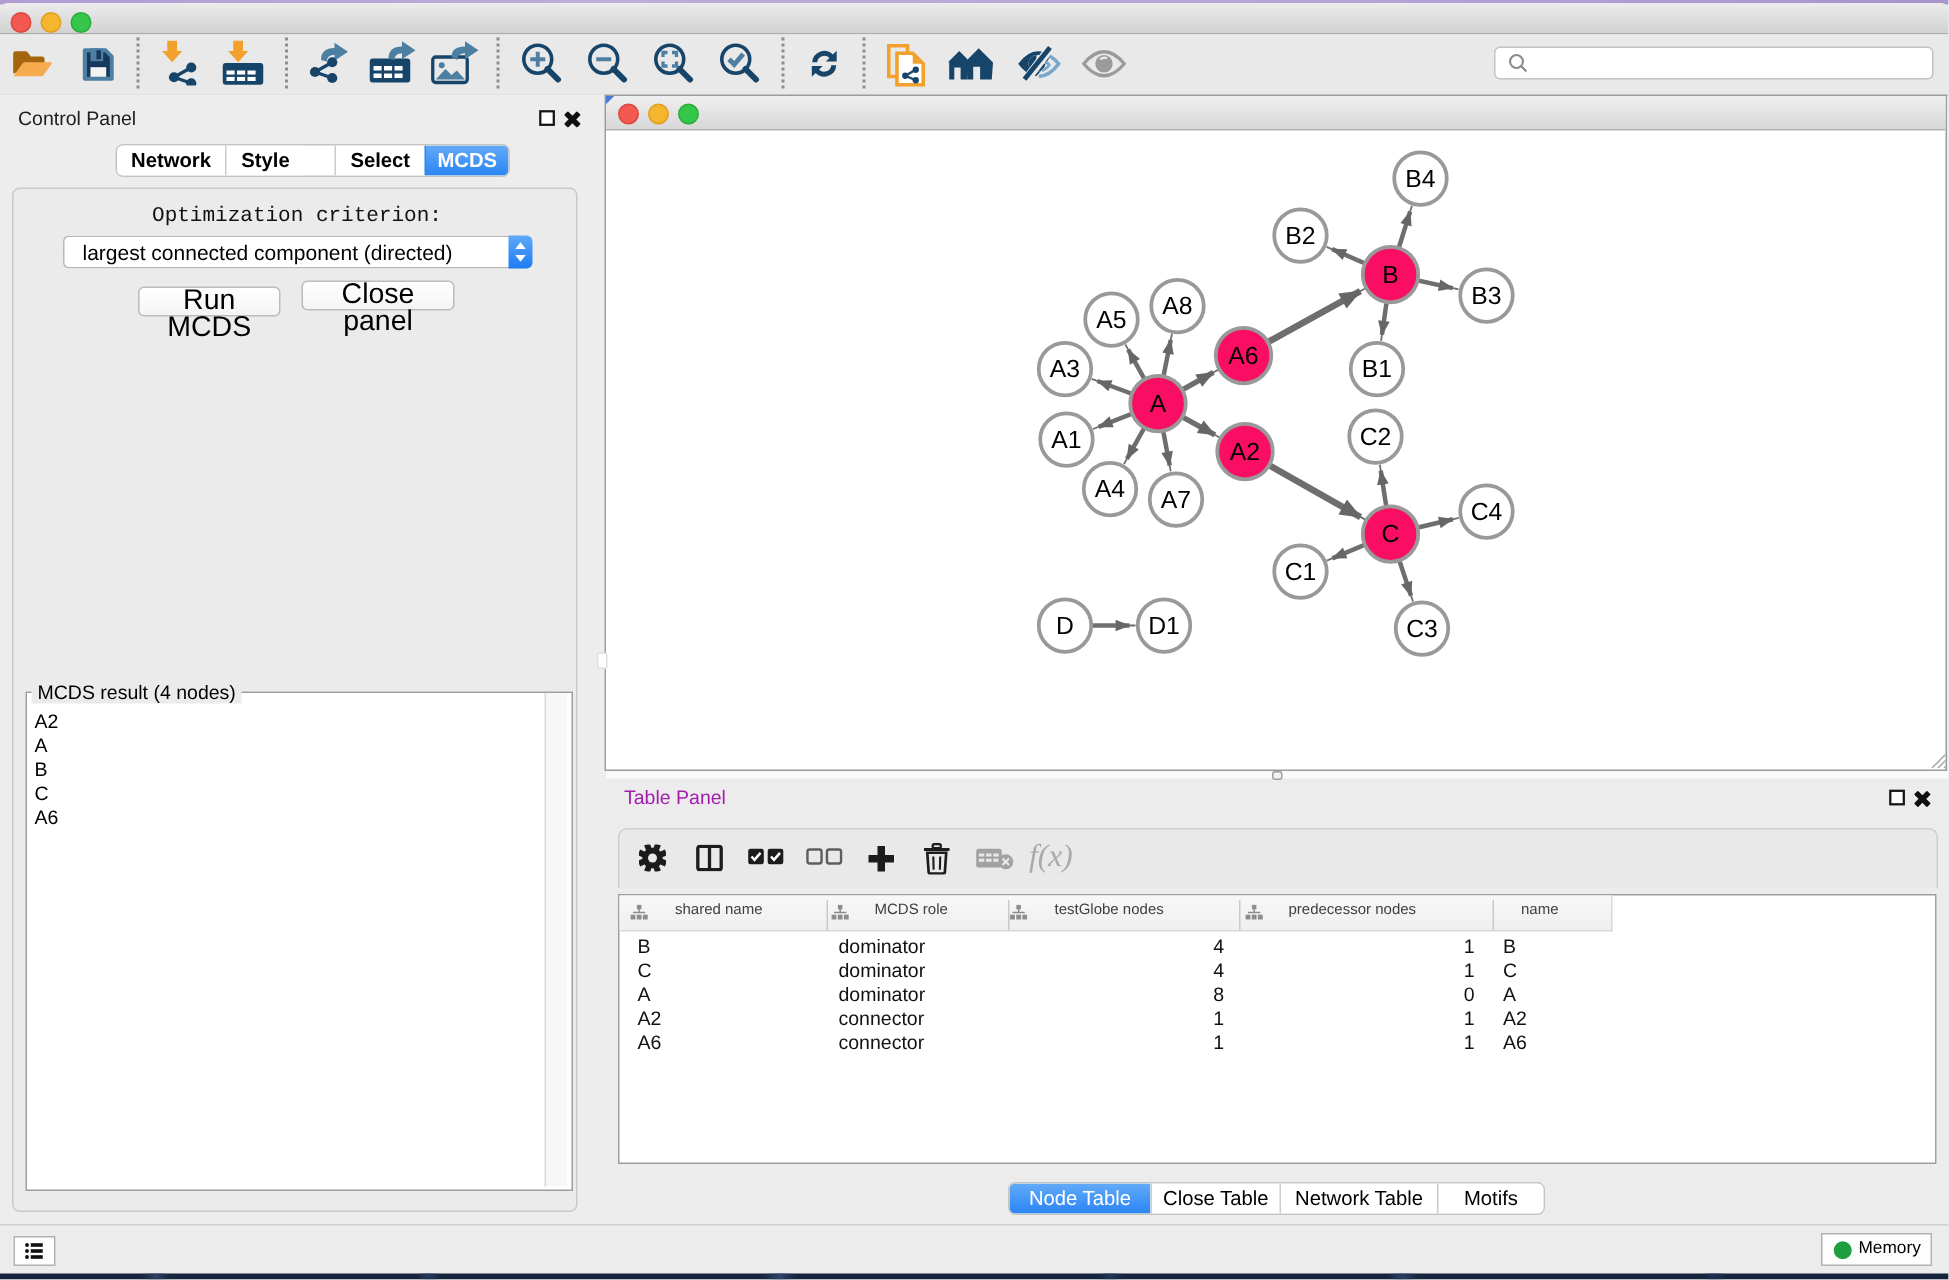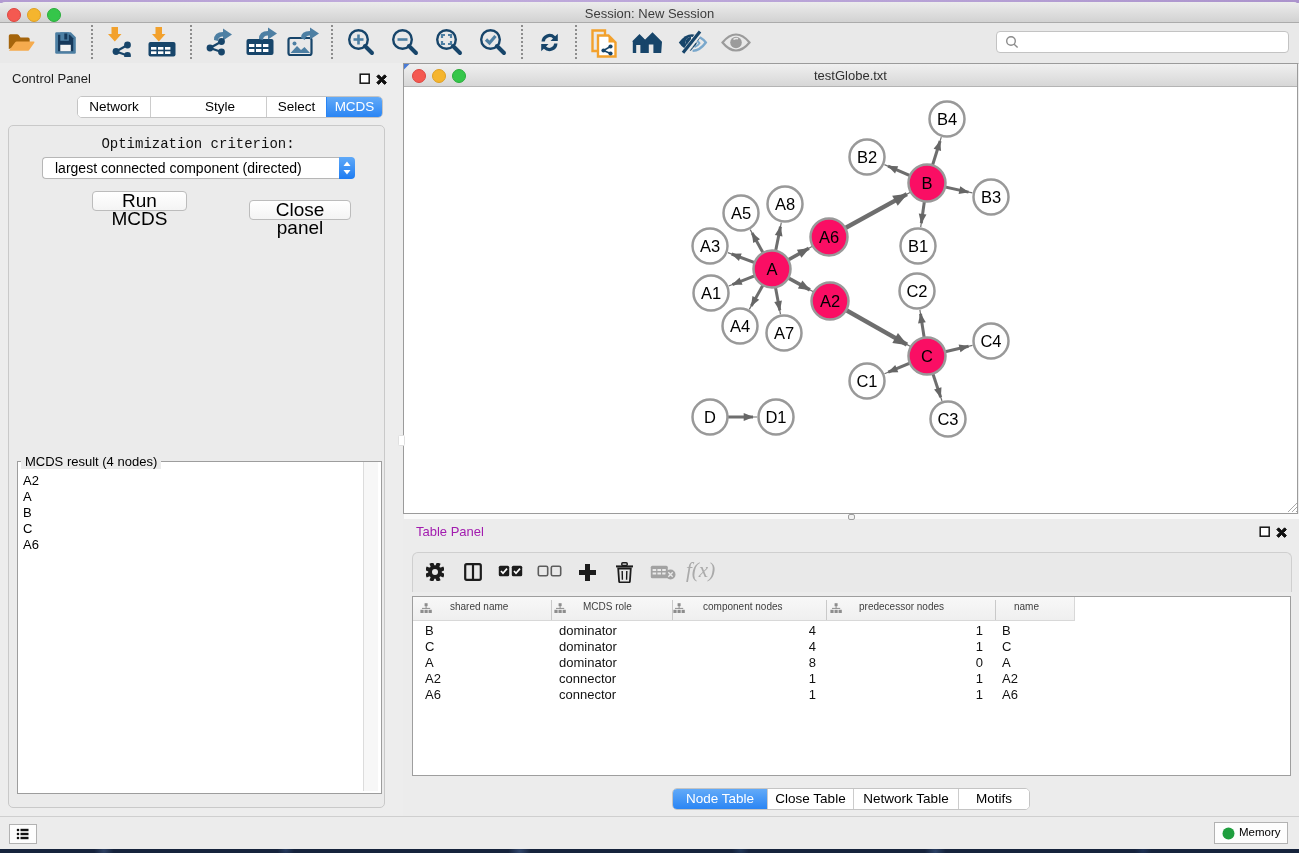--- a/index.html
+++ b/index.html
@@ -47,21 +47,20 @@
 #btn-mem{left:1214px;top:822px;width:72px;height:20px;background:#fdfdfd;border:1px solid #b2b2b2;font-size:11.5px;color:#000;}
 #wp-bottom{left:0;top:849px;width:1299px;height:4px;background:#16233c;background-image:radial-gradient(circle 14px at 8% 50%,#2e4164 0,rgba(46,65,100,0) 70%),radial-gradient(circle 12px at 22% 20%,#253a5e 0,rgba(37,58,94,0) 70%),radial-gradient(circle 16px at 40% 60%,#31466b 0,rgba(49,70,107,0) 70%),radial-gradient(circle 12px at 57% 30%,#223759 0,rgba(34,55,89,0) 70%),radial-gradient(circle 15px at 72% 70%,#2c4166 0,rgba(44,65,102,0) 70%),radial-gradient(circle 12px at 88% 40%,#1d3054 0,rgba(29,48,84,0) 70%);}
 </style>
 </head>
 <body>
 <div class="abs" id="wp-top"></div>
 <div class="abs" id="titlebar">
   <div class="tl" style="left:7px;background:#f45951;border:0.5px solid #dd4741;"></div>
   <div class="tl" style="left:27px;background:#f5b52e;border:0.5px solid #dfa023;"></div>
   <div class="tl" style="left:47px;background:#35c64a;border:0.5px solid #2aad3c;"></div>
-  <div class="abs" id="title-text">Session: New Session</div>
 </div>
 <div class="abs" id="toolbar">
 <div class="sep" style="left:91px;top:2px;"></div>
 <div class="sep" style="left:190px;top:2px;"></div>
 <div class="sep" style="left:331px;top:2px;"></div>
 <div class="sep" style="left:521px;top:2px;"></div>
 <div class="sep" style="left:575px;top:2px;"></div>
 </div>
 <svg class="abs" style="left:8px;top:32px" width="27" height="21" viewBox="0 0 27 21">
     <path d="M0.8 17 L0.8 3.8 Q0.8 2.2 2.4 2.2 L9 2.2 Q10.1 2.2 10.7 3.1 L12.5 5.6 L20 5.6 Q21.7 5.6 21.7 7.3 L21.7 11" fill="#a5650c"></path>
@@ -183,50 +182,49 @@
     <line x1="9.2" y1="9.2" x2="12.6" y2="12.6" stroke="#8b8b8b" stroke-width="1.4"></line>
   </svg>
 </div>
 <div class="abs" id="leftcol"></div>
 <div class="abs" id="cp-body"></div>
 <div class="abs" id="cp-title">Control Panel</div>
 <svg class="paneicons" style="left:359px;top:73px;" viewBox="0 0 30 12" width="30" height="12">
   <rect x="1.2" y="1.2" width="9" height="9" fill="#fff" stroke="#151515" stroke-width="1.5"></rect>
   <path d="M19.6 1.8 L22.6 4.8 L25.6 1.8 L27.4 3.6 L24.4 6.6 L27.4 9.6 L25.6 11.4 L22.6 8.4 L19.6 11.4 L17.8 9.6 L20.8 6.6 L17.8 3.6 Z" fill="#101010" stroke="#101010" stroke-width="1" stroke-linejoin="round"></path>
 </svg>
-<div class="segbar" style="left:77px;top:96px;">
+<div class="segbar" style="left:77px;top:96px;font-weight:bold;">
   <div class="seg" style="width:72px;">Network</div>
-  <div class="seg" style="width:52px;padding-left:43px;">Style</div>
+  <div class="seg" style="width:52px;">Style</div>
   <div class="seg" style="width:59px;margin-left:20px;">Select</div>
   <div class="seg sel" style="width:55px;">MCDS</div>
 </div>
 <div class="abs" id="opt-label">Optimization criterion:</div>
 <div class="abs" id="dropdown">largest connected component (directed)</div>
 <div class="abs" id="dd-step">
   <svg width="16" height="22" viewBox="0 0 16 22">
     <path d="M4.5 9 L8 4.5 L11.5 9 Z" fill="#fff"></path>
     <path d="M4.5 13 L8 17.5 L11.5 13 Z" fill="#fff"></path>
   </svg>
 </div>
 <div class="btn" style="left:92px;top:191px;width:93px;">Run MCDS</div>
-<div class="btn" style="left:201px;top:200px;width:100px;margin-left:48px;">Close panel</div>
+<div class="btn" style="left:201px;top:187px;width:100px;">Close panel</div>
 <div class="abs" id="mcds-box"></div>
 <div class="abs" id="mcds-scroll"></div>
 <div class="abs" id="mcds-legend">MCDS result (4 nodes)</div>
 <div class="abs" id="mcds-list">A2<br>A<br>B<br>C<br>A6</div>
 
 <div class="abs" id="netwin">
   <svg class="abs" style="left:0;top:0;z-index:6;" width="6" height="6" viewBox="0 0 6 6">
       <path d="M0 0 H5.5 L0 5.5 Z" fill="#4a7bd6"></path>
     </svg>
   <div id="net-titlebar">
     <div class="tl" style="left:8px;top:5px;background:#f45951;border:0.5px solid #dd4741;"></div>
     <div class="tl" style="left:27.5px;top:5px;background:#f5b52e;border:0.5px solid #dfa023;"></div>
     <div class="tl" style="left:47.5px;top:5px;background:#35c64a;border:0.5px solid #2aad3c;"></div>
-    <div class="abs" id="net-title">testGlobe.txt</div>
   </div>
   <svg class="abs" style="left:882px;top:437px;" width="12" height="12" viewBox="0 0 12 12">
     <line x1="2" y1="11" x2="11" y2="2" stroke="#a9a9a9" stroke-width="1"></line>
     <line x1="6" y1="11" x2="11" y2="6" stroke="#a9a9a9" stroke-width="1"></line>
     <line x1="10" y1="11" x2="11" y2="10" stroke="#a9a9a9" stroke-width="1"></line>
   </svg>
 </div>
 <svg class="abs" style="left:404px;top:86px;" width="893" height="426" viewBox="0 0 893 426" font-family="Liberation Sans,sans-serif">
 <defs>
       <marker id="ah" viewBox="0 0 4 3" refX="3.3" refY="1.5" markerWidth="4" markerHeight="3" orient="auto">
@@ -401,21 +399,21 @@
     <svg class="abs" style="left:260px;top:6px" width="12" height="11" viewBox="0 0 12 11">
       <rect x="4.6" y="0.2" width="3" height="3" fill="#8d8d8d"></rect>
       <line x1="6.1" y1="3" x2="6.1" y2="5.4" stroke="#8d8d8d" stroke-width="1"></line>
       <line x1="2" y1="5.4" x2="10.2" y2="5.4" stroke="#8d8d8d" stroke-width="1"></line>
       <g fill="#8d8d8d">
         <rect x="0.4" y="6.8" width="3.2" height="3.2"></rect>
         <rect x="4.5" y="6.8" width="3.2" height="3.2"></rect>
         <rect x="8.6" y="6.8" width="3.2" height="3.2"></rect>
       </g>
     </svg>
-    <div class="hlab" style="left:290px;">component nodes</div>
+    <div class="hlab" style="left:290px;">testGlobe nodes</div>
     <svg class="abs" style="left:417px;top:6px" width="12" height="11" viewBox="0 0 12 11">
       <rect x="4.6" y="0.2" width="3" height="3" fill="#8d8d8d"></rect>
       <line x1="6.1" y1="3" x2="6.1" y2="5.4" stroke="#8d8d8d" stroke-width="1"></line>
       <line x1="2" y1="5.4" x2="10.2" y2="5.4" stroke="#8d8d8d" stroke-width="1"></line>
       <g fill="#8d8d8d">
         <rect x="0.4" y="6.8" width="3.2" height="3.2"></rect>
         <rect x="4.5" y="6.8" width="3.2" height="3.2"></rect>
         <rect x="8.6" y="6.8" width="3.2" height="3.2"></rect>
       </g>
     </svg>

